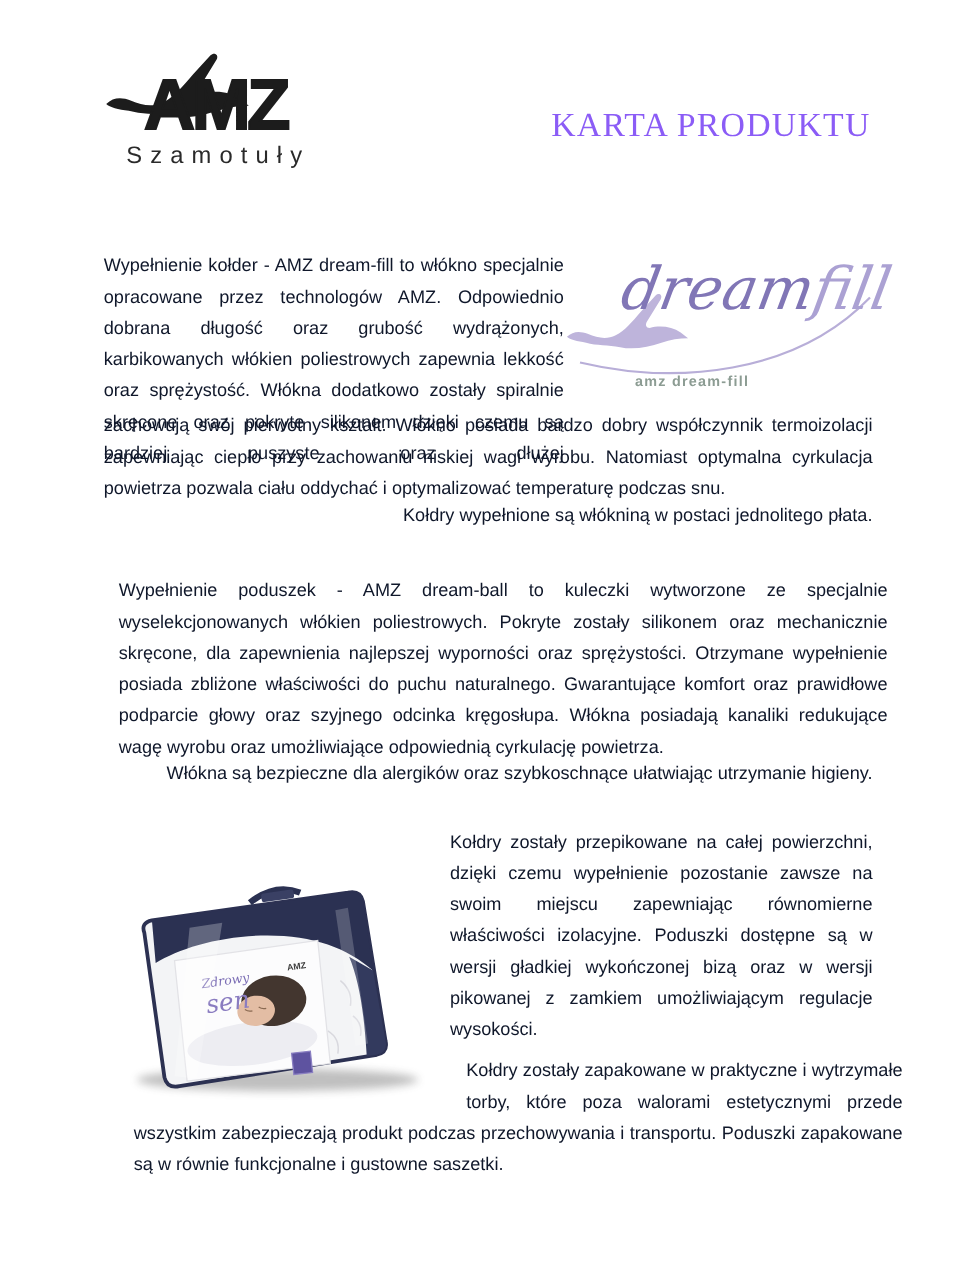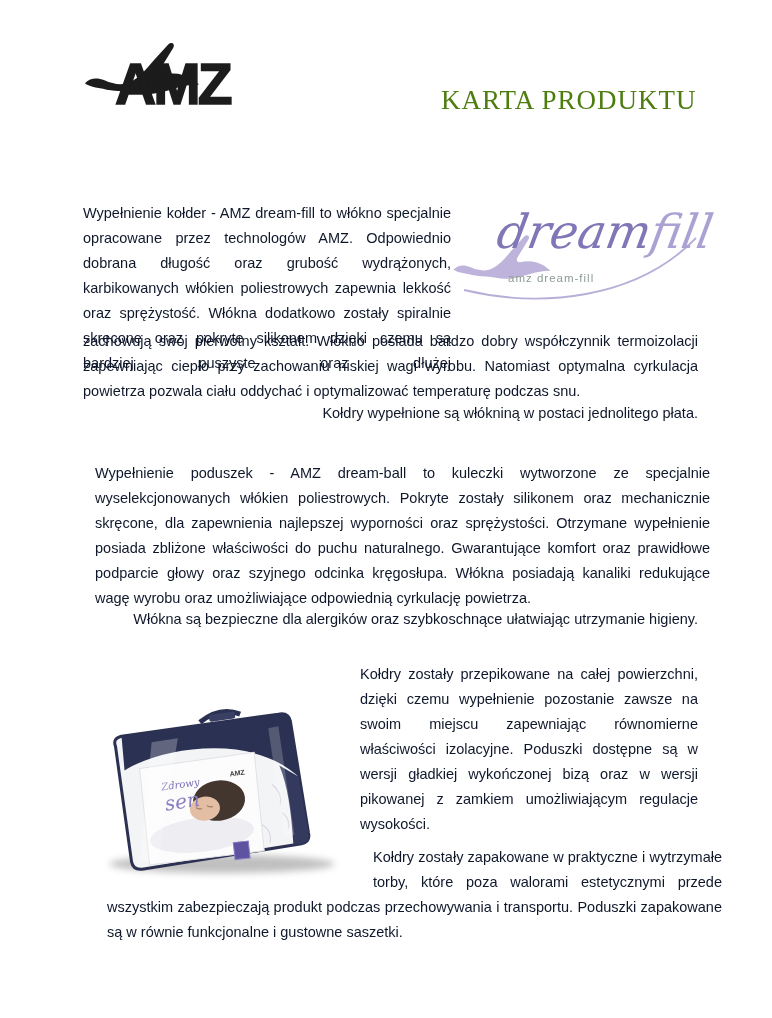--- a/index.html
+++ b/index.html
@@ -33,40 +33,40 @@
   }
   #amz-logo .brand-sub {
     position:absolute; left:16px; top:78px;
     font-size:19px; letter-spacing:6.5px; color:#2a2a2a;
   }
 
   
   #doc-title {
     left:441px; top:85px; width:270px;
     font-family:"Liberation Serif", serif;
-    font-size:27px; color:#4d7c0f; letter-spacing:1px;
+    font-size:27px; color:#8b5cf6; letter-spacing:1px;
     white-space:nowrap;
   }
 
   
   #dreamfill-logo { left:450px; top:202px; width:254px; height:110px; }
   #dreamfill-logo .df-bird { position:absolute; left:0px; top:30px; width:104px; height:56px; }
   #dreamfill-logo .df-swash { position:absolute; left:0; top:0; width:254px; height:110px; }
   #dreamfill-logo .df-script {
     position:absolute; left:48px; top:6px;
     font-family:"DejaVu Serif", serif; font-style:italic;
     font-size:47px; line-height:1;
     transform:skewX(-10deg);
     white-space:nowrap;
   }
   .df-main { color:#8176b6; }
   .df-tail { color:#aba1d3; }
   #dreamfill-logo .df-caption {
-    position:absolute; left:58px; top:70px;
-    font-size:11.5px; letter-spacing:1px; color:#8c9c93;
+    position:absolute; left:58px; top:98px;
+    font-size:11.5px; letter-spacing:1px; color:#8c9c93;font-weight:bold;
   }
 
   
   #p1-narrow { left:83px; top:201px; width:368px; }
   #p1-wide   { left:83px; top:329px; width:615px; }
   #p2-line   { left:83px; top:401px; width:615px; }
   #p3        { left:95px; top:461px; width:615px; }
   #p4-line   { left:83px; top:607px; width:615px; }
   #p5        { left:360px; top:662px; width:338px; }
   #p6        { left:83px;  top:845px; width:615px;margin-left:24px; }
@@ -77,20 +77,21 @@
   #package-photo svg { width:100%; height:100%; }
 </style>
 </head>
 <body>
 
 <div class="abs" id="amz-logo">
   <svg class="bird" viewBox="0 -4 176 92" aria-hidden="true">
     <path fill="#1c1c1c" d="M6,58 C14,50 24,50 34,54 C48,60 60,62 72,56 C84,50 94,38 106,24 L126,2 C130,-2 136,1 133,7 L114,38 C112,42 113,46 118,46 C132,42 148,44 160,52 L170,60 C158,60 146,62 134,66 C116,72 96,76 78,72 C62,69 46,70 32,66 C20,64 10,62 6,58 Z"></path>
   </svg>
   <div class="brand-text">AMZ</div>
+  <div class="brand-sub">Szamotuły</div>
 </div>
 
 <div class="abs" id="doc-title">KARTA PRODUKTU</div>
 
 <div class="para jlast" id="p1-narrow">Wypełnienie kołder - AMZ dream-fill to włókno specjalnie opracowane przez technologów AMZ. Odpowiednio dobrana długość oraz grubość wydrążonych, karbikowanych włókien poliestrowych zapewnia lekkość oraz sprężystość. Włókna dodatkowo zostały spiralnie skręcone oraz pokryte silikonem dzięki czemu są bardziej puszyste oraz dłużej</div>
 
 <div class="abs" id="dreamfill-logo">
   <svg class="df-swash" viewBox="0 0 254 110" aria-hidden="true">
     <path d="M14,88 C90,106 186,98 246,36" stroke="#b8aed8" stroke-width="1.8" fill="none"></path>
   </svg>

